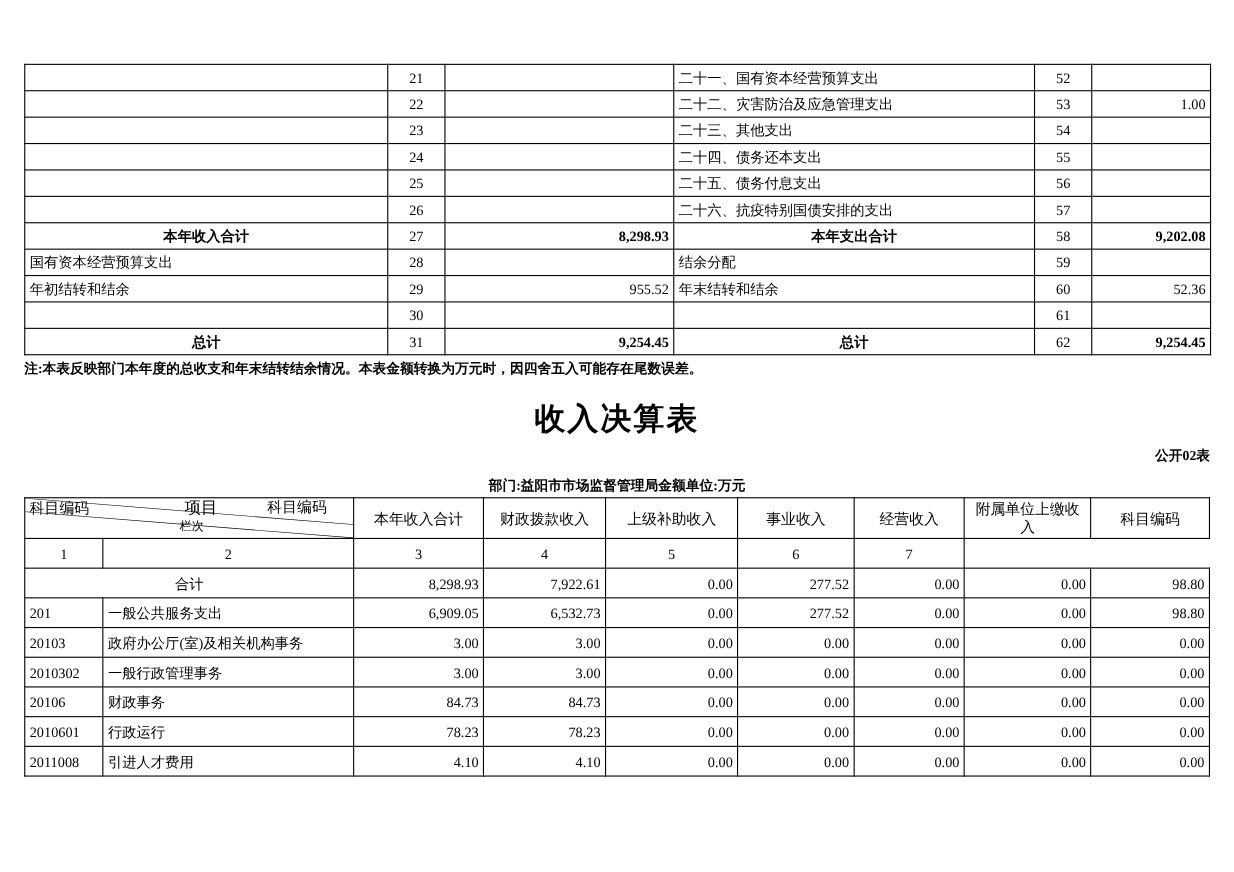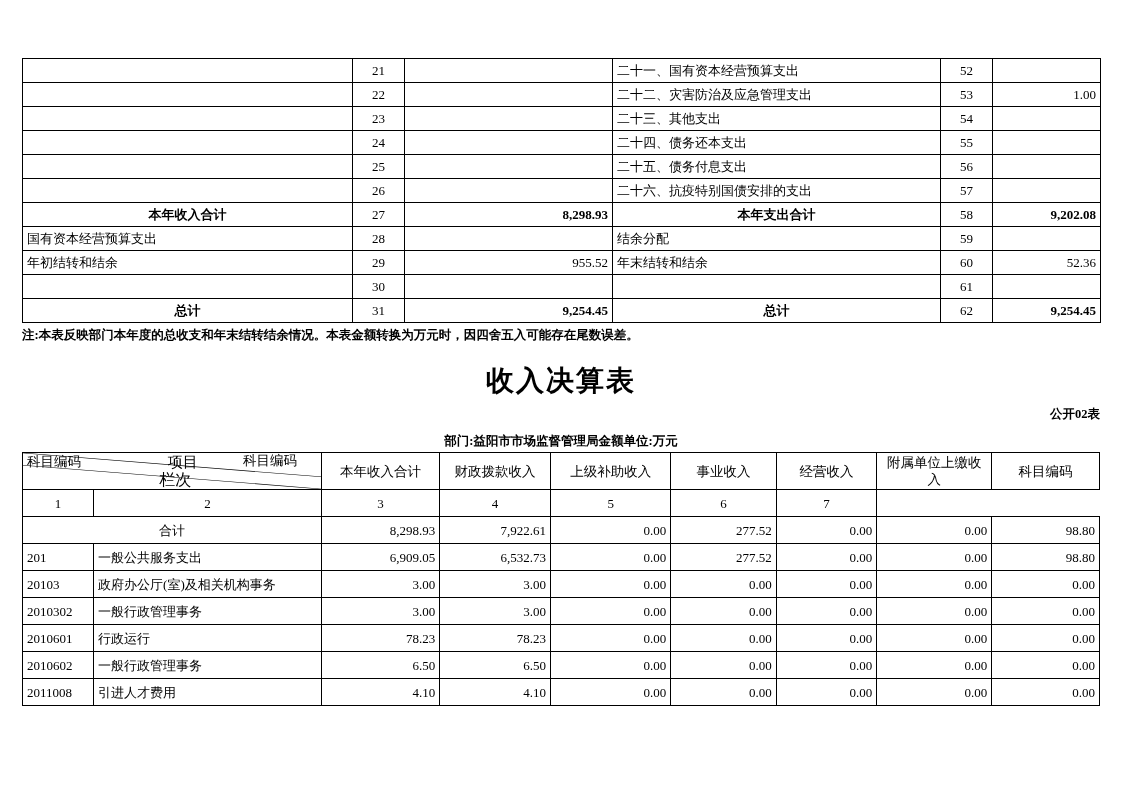--- a/index.html
+++ b/index.html
@@ -123,21 +123,21 @@
     position: absolute;
     bottom: 20px;
     right: 24px;
     font-size: 13.5px;
   }
   .corner .lanci {
     position: absolute;
     bottom: 1px;
     left: 50%;
     transform: translateX(-40%);
-    font-size: 16px;
+    font-size: 11px;
     font-family: Liberation Serif, serif;
   }
   .corner .diag1 {
     position: absolute;
     top: 0; left: 0;
     width: 100%; height: 100%;
   }
   .num { text-align: right; padding-right: 6px; }
   .ctr { text-align: center; }
   .lft { text-align: left; padding-left: 4px; }
@@ -344,42 +344,42 @@
         <td class="lft indent1">一般行政管理事务</td>
         <td class="num">3.00</td>
         <td class="num">3.00</td>
         <td class="num">0.00</td>
         <td class="num">0.00</td>
         <td class="num">0.00</td>
         <td class="num">0.00</td>
         <td class="num">0.00</td>
       </tr>
       <tr>
+        <td class="lft">20106</td>
+        <td class="lft">财政事务</td>
+        <td class="num">84.73</td>
+        <td class="num">84.73</td>
+        <td class="num">0.00</td>
+        <td class="num">0.00</td>
+        <td class="num">0.00</td>
+        <td class="num">0.00</td>
+        <td class="num">0.00</td>
+      </tr>
+      <tr>
         <td class="lft">2010601</td>
         <td class="lft indent1">行政运行</td>
         <td class="num">78.23</td>
         <td class="num">78.23</td>
         <td class="num">0.00</td>
         <td class="num">0.00</td>
         <td class="num">0.00</td>
         <td class="num">0.00</td>
         <td class="num">0.00</td>
       </tr>
       <tr>
-        <td class="lft">2010602</td>
-        <td class="lft indent1">一般行政管理事务</td>
-        <td class="num">6.50</td>
-        <td class="num">6.50</td>
-        <td class="num">0.00</td>
-        <td class="num">0.00</td>
-        <td class="num">0.00</td>
-        <td class="num">0.00</td>
-        <td class="num">0.00</td>
-      </tr>
-      <tr>
         <td class="lft">2011008</td>
         <td class="lft indent1">引进人才费用</td>
         <td class="num">4.10</td>
         <td class="num">4.10</td>
         <td class="num">0.00</td>
         <td class="num">0.00</td>
         <td class="num">0.00</td>
         <td class="num">0.00</td>
         <td class="num">0.00</td>
       </tr>

